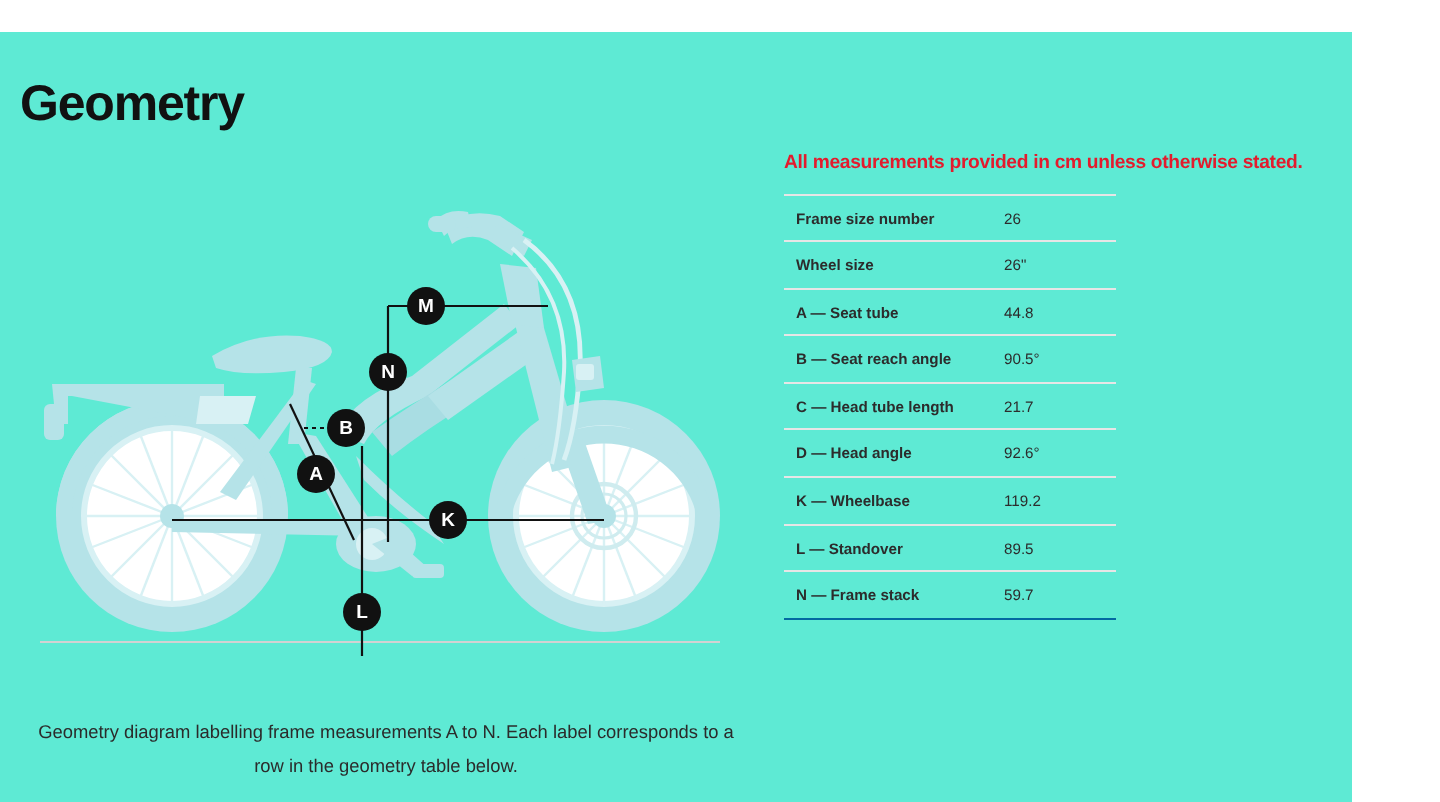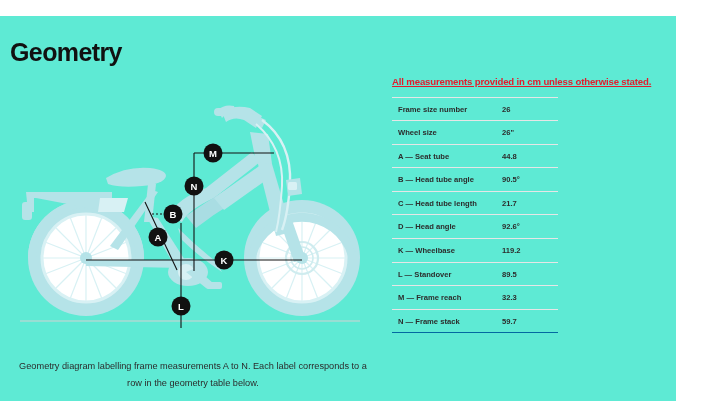--- a/index.html
+++ b/index.html
@@ -65,21 +65,20 @@
     top: 60px;
     width: 320px;
   }
   #table-note {
     font-size: 9.6px;
     font-weight: 700;
     color: #e31b2d;
     letter-spacing: -0.15px;
     margin: 0 0 9px 0;
     line-height: 1.2;
-    text-decoration: underline;
   }
   #geometry-table {
     width: 160px;
     border-collapse: collapse;
     table-layout: fixed;
   }
   #geometry-table tr {
     border-top: 1px solid #e6e6e6;
   }
   #geometry-table tr:last-child {
@@ -87,21 +86,21 @@
   }
   #geometry-table td {
     padding: 7.0px 0 6.6px 0;
     font-size: 7.6px;
     font-weight: 700;
     color: #2c2c2c;
     vertical-align: middle;
     white-space: nowrap;
   }
   #geometry-table td.cell-label { width: 104px; padding-left: 6px; }
-  #geometry-table td.cell-value { width: 56px; font-weight: 700; color: #2c2c2c; }
+  #geometry-table td.cell-value { width: 56px; font-weight: 400; color: #2c2c2c; }
 
   
   .lbl-circle { fill: #111111; }
   .lbl-text {
     fill: #ffffff;
     font-family: "Liberation Sans", sans-serif;
     font-size: 9.5px;
     font-weight: 700;
     text-anchor: middle;
     dominant-baseline: central;
@@ -282,42 +281,38 @@
           </tr>
           <tr>
             <td class="cell-label">Wheel size</td>
             <td class="cell-value">26"</td>
           </tr>
           <tr>
             <td class="cell-label">A — Seat tube</td>
             <td class="cell-value">44.8</td>
           </tr>
           <tr>
-            <td class="cell-label">B — Head tube angle</td>
+            <td class="cell-label">B — Seat reach angle</td>
             <td class="cell-value">90.5°</td>
           </tr>
           <tr>
             <td class="cell-label">C — Head tube length</td>
             <td class="cell-value">21.7</td>
           </tr>
           <tr>
             <td class="cell-label">D — Head angle</td>
             <td class="cell-value">92.6°</td>
           </tr>
           <tr>
             <td class="cell-label">K — Wheelbase</td>
             <td class="cell-value">119.2</td>
           </tr>
           <tr>
             <td class="cell-label">L — Standover</td>
             <td class="cell-value">89.5</td>
-          </tr>
-          <tr>
-            <td class="cell-label">M — Frame reach</td>
-            <td class="cell-value">32.3</td>
           </tr>
           <tr>
             <td class="cell-label">N — Frame stack</td>
             <td class="cell-value">59.7</td>
           </tr>
         </tbody>
     </table>
   </div>
 
 </div>

